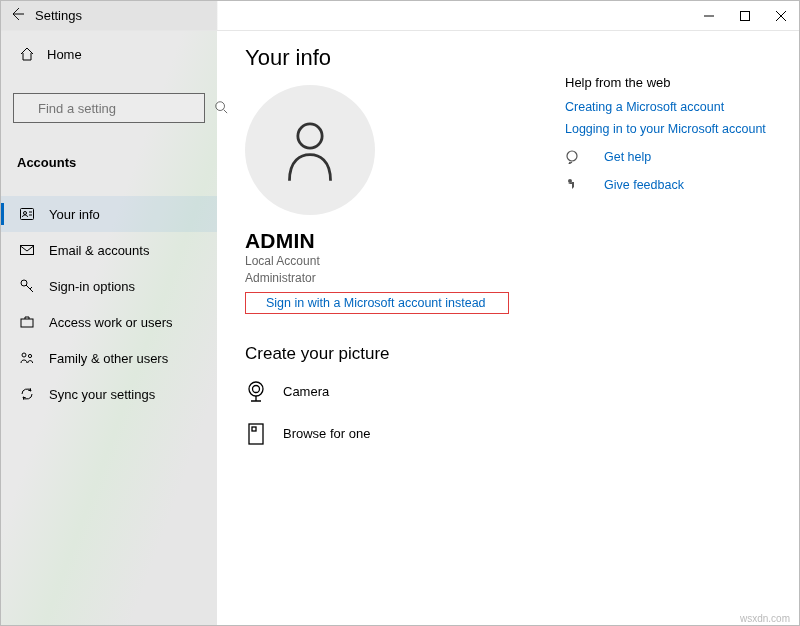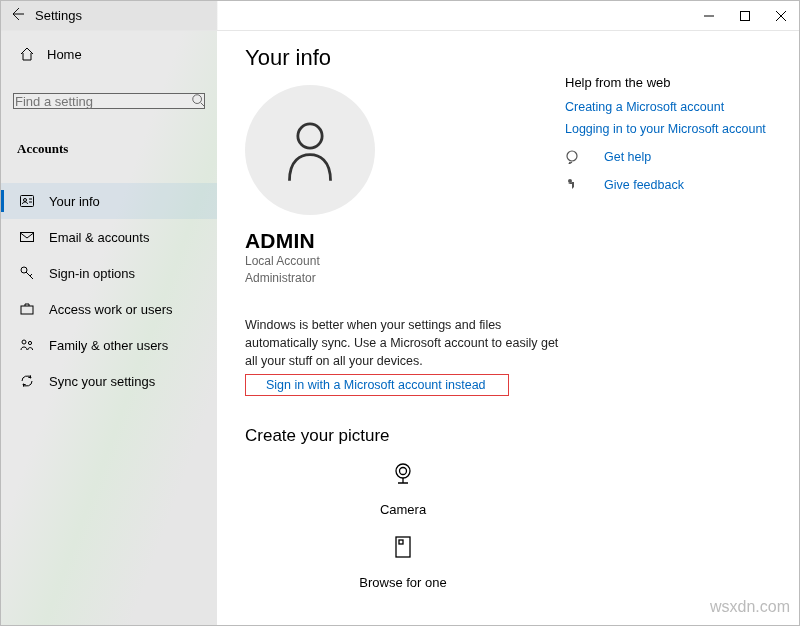--- a/index.html
+++ b/index.html
@@ -36,30 +36,29 @@
     }
     .home-row {
       display:flex; align-items:center; gap:12px;
       height: 34px; padding: 0 18px;
       font-size: 13px;
     }
     .search-row { padding: 6px 12px 10px 12px; }
     .search {
       display:flex; align-items:center;
       border:1px solid #666; background:#ececec;
-      height:16px; padding: 0 1px;
+      height:30px; padding: 0 24px;
     }
     .search input {
       flex:1; border:none; background:transparent; outline:none;
       font-size: 13px; color:#555;
     }
     .section-label {
       font-weight:600; font-size:13px;
       padding: 6px 16px 10px 16px;
-      font-family: Liberation Serif, serif;
     }
     .navlist { display:flex; flex-direction:column; }
     .nav-item {
       display:flex; align-items:center; gap:14px;
       height: 36px; padding: 0 18px;
       cursor: default; position:relative;
     }
     .nav-item.selected {
       background: rgba(0,120,212,0.07);
     }
@@ -86,29 +85,29 @@
     .sync-note { font-size:12.5px; color:#222; margin-top: 28px; line-height:1.45; max-width:360px; }
     .signin-link {
       display:inline-block;
       color:#0067c0; font-size:12.5px;
       margin-top: 4px;
       border: 1.5px solid #e03c3c;
       padding: 3px 22px 3px 20px;
       cursor:pointer;
     }
     h2.sub { font-size: 17px; font-weight: 400; margin-top: 30px; margin-bottom: 16px; }
-    .opt-row { display:flex; align-items:center; gap:16px; margin-bottom: 18px; font-size:13px;flex-direction:column; }
+    .opt-row { display:flex; align-items:center; gap:16px; margin-bottom: 18px; font-size:13px; }
     .opt-icon { width:22px; height:24px; display:flex; align-items:center; justify-content:center; }
     .help-title { font-size:13px; margin-bottom: 10px; }
     .link { color:#0067c0; font-size:12.5px; display:block; margin-bottom:8px; cursor:pointer; }
     .help-row { display:flex; align-items:center; gap:25px; font-size:12.5px; color:#0067c0; margin-top:14px; cursor:pointer;}
     .help-row .hicon { width:14px; height:14px; color:#555; }
     .watermark {
-      position:absolute; right:10px; bottom:10px;
-      font-size:16px; color:#bbb; font-family: Arial;
+      position:absolute; right:10px; bottom:2px;
+      font-size:10px; color:#bbb; font-family: Arial;
     }
   </style>
 </head>
 <body>
 
 <div class="window">
   <div class="titlebar">
     <div class="left">
       <span class="back-icon">
         <svg width="16" height="16" viewBox="0 0 16 16" stroke="#000" stroke-width="1" fill="none">
@@ -232,21 +231,20 @@
         <div class="avatar">
           <svg viewBox="0 0 60 70" stroke="#333" stroke-width="3" fill="none">
             <circle cx="30" cy="20" r="13"></circle>
             <path d="M8 68 C8 46 20 40 30 40 C40 40 52 46 52 68"></path>
           </svg>
         </div>
         <div class="uname">ADMIN</div>
         <div class="umeta">Local Account</div>
         <div class="umeta">Administrator</div>
 
-        <div class="sync-note">Windows is better when your settings and files automatically sync. Use a Microsoft account to easily get all your stuff on all your devices.</div>
         <a class="signin-link">Sign in with a Microsoft account instead</a>
 
         <h2 class="sub">Create your picture</h2>
         <div class="opt-row">
           <span class="opt-icon">
             <svg viewBox="0 0 22 24" stroke="#000" fill="none" stroke-width="1.3">
                 <circle cx="11" cy="9" r="7"></circle>
                 <circle cx="11" cy="9" r="3.5"></circle>
                 <path d="M6 21 H16 M11 16 V21"></path>
               </svg>

